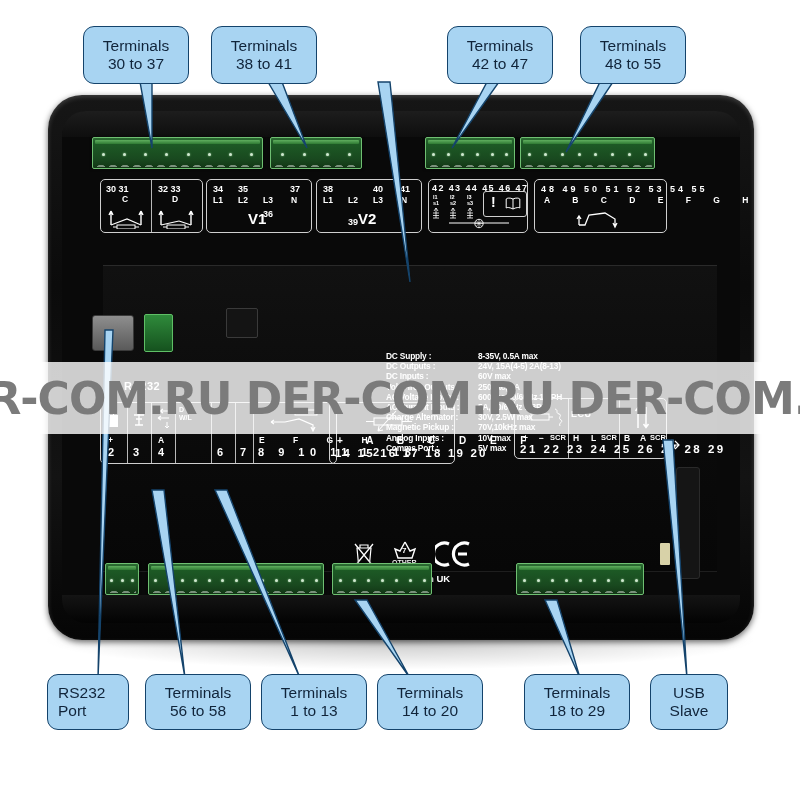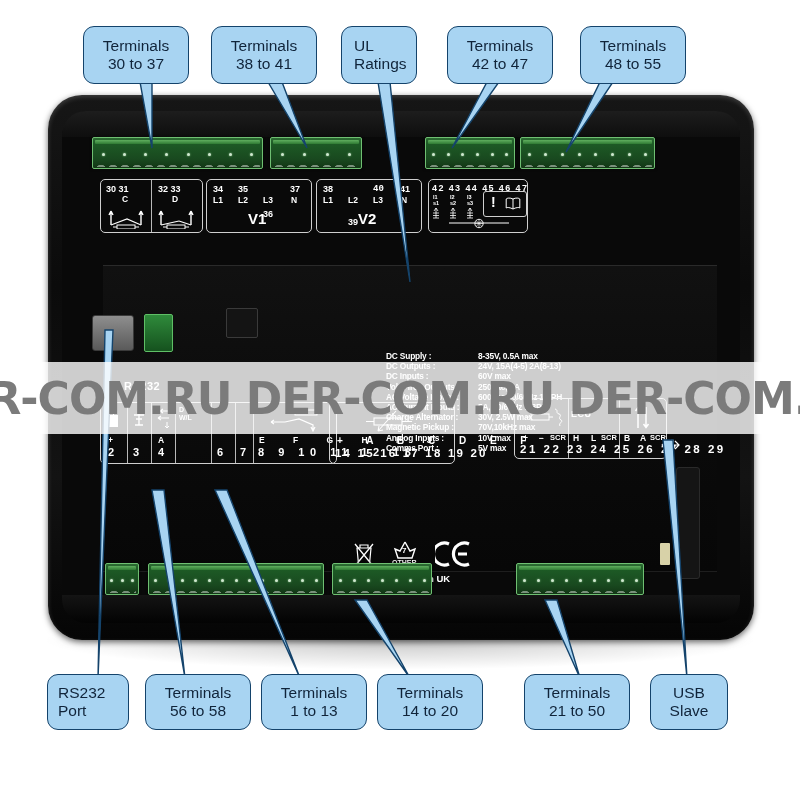--- a/index.html
+++ b/index.html
@@ -259,21 +259,21 @@
       <div class="tsub" style="left:6px;top:15px;">L1</div>
       <div class="tsub" style="left:31px;top:15px;">L2</div>
       <div class="tsub" style="left:56px;top:15px;">L3</div>
       <div class="tsub" style="left:84px;top:15px;">N</div>
       <div class="vbig" style="left:41px;top:30px;">V1</div>
     </div>
 
     <div class="lblbox" style="left:268px;top:84px;width:104px;height:52px;">
       <div class="tnum" style="left:6px;top:4px;">38</div>
       <div class="tnum" style="left:31px;top:4px;margin-top:33px;">39</div>
-      <div class="tnum" style="left:56px;top:4px;font-family:Liberation Mono, monospace;">40</div>
+      <div class="tnum" style="left:56px;top:4px;">40</div>
       <div class="tnum" style="left:83px;top:4px;">41</div>
       <div class="tsub" style="left:6px;top:15px;">L1</div>
       <div class="tsub" style="left:31px;top:15px;">L2</div>
       <div class="tsub" style="left:56px;top:15px;">L3</div>
       <div class="tsub" style="left:84px;top:15px;">N</div>
       <div class="vbig" style="left:41px;top:30px;">V2</div>
     </div>
 
     <div class="lblbox" style="left:380px;top:84px;width:98px;height:52px;">
       <div class="tnum" style="left:3px;top:3px;letter-spacing:1.4px;">42 43 44 45 46 47</div>
@@ -291,20 +291,28 @@
           <path d="M8 2 L8 12 M8 2 C5 0.5 2 1 1.2 2 L1.2 11 C2 10 5 10.5 8 12 M8 2 C11 0.5 14 1 14.8 2 L14.8 11 C14 10 11 10.5 8 12" stroke="#fff" stroke-width="1" fill="none"></path>
         </svg>
       </div>
       <svg style="position:absolute;left:20px;top:38px;" width="60" height="13">
         <path d="M0 5 L60 5" stroke="#fff" stroke-width="1"></path>
         <circle cx="30" cy="5.5" r="4.2" stroke="#fff" stroke-width=".9" fill="none"></circle>
         <path d="M26 5.5 L34 5.5 M30 1.3 L30 9.7 M27.2 2.6 L32.8 8.4 M32.8 2.6 L27.2 8.4" stroke="#fff" stroke-width=".6"></path>
       </svg>
     </div>
 
+    <div class="lblbox" style="left:486px;top:84px;width:131px;height:52px;">
+      <div class="tnum" style="left:6px;top:4px;letter-spacing:3px;">48 49 50 51 52 53 54 55</div>
+      <div class="tsub" style="left:9px;top:15px;letter-spacing:10px;">A B C D E F G H</div>
+      <svg style="position:absolute;left:40px;top:27px;" width="52" height="22">
+        <path d="M4 18 L4 9 M2 12 L4 9 L6 12" stroke="#fff" stroke-width="1.3" fill="none"></path>
+        <path d="M4 18 L10 18 L14 8 L30 6 L40 12 L40 20 M38 16 L40 20 L42 16" stroke="#fff" stroke-width="1.3" fill="none"></path>
+      </svg>
+    </div>
 
     <div class="rs232-text">RS232</div>
     <div style="position:absolute;left:44px;top:220px;width:40px;height:34px;background:linear-gradient(180deg,#8e8e8e,#5a5a5a);border-radius:3px;border:1px solid #3a3a3a;"></div>
     <div style="position:absolute;left:96px;top:219px;width:27px;height:36px;background:linear-gradient(180deg,#2f8a3b,#15521e);border:1px solid #5fbf66;border-radius:2px;"></div>
     <div style="position:absolute;left:178px;top:213px;width:30px;height:28px;background:#141414;border:1px solid #3a3a3a;border-radius:2px;"></div>
 
     <div class="specs">
       <div class="specrow">
           <span class="k">DC Supply :</span>
           <span class="v">8-35V,  0.5A max</span>
@@ -589,24 +597,20 @@
   </svg>
 
   <div class="callout" style="left:83px;top:26px;width:106px;height:58px;">
     <span>Terminals</span>
     <span>30 to 37</span>
   </div>
   <div class="callout" style="left:211px;top:26px;width:106px;height:58px;">
     <span>Terminals</span>
     <span>38 to 41</span>
   </div>
-  <div class="callout" style="left:341px;top:26px;width:76px;height:58px;align-items:flex-start;padding-left:12px;">
-    <span>UL</span>
-    <span>Ratings</span>
-  </div>
   <div class="callout" style="left:447px;top:26px;width:106px;height:58px;">
     <span>Terminals</span>
     <span>42 to 47</span>
   </div>
   <div class="callout" style="left:580px;top:26px;width:106px;height:58px;">
     <span>Terminals</span>
     <span>48 to 55</span>
   </div>
 
   <div class="callout" style="left:47px;top:674px;width:82px;height:56px;align-items:flex-start;padding-left:10px;">
@@ -620,21 +624,21 @@
   <div class="callout" style="left:261px;top:674px;width:106px;height:56px;">
     <span>Terminals</span>
     <span>1 to 13</span>
   </div>
   <div class="callout" style="left:377px;top:674px;width:106px;height:56px;">
     <span>Terminals</span>
     <span>14 to 20</span>
   </div>
   <div class="callout" style="left:524px;top:674px;width:106px;height:56px;">
     <span>Terminals</span>
-    <span>21 to 50</span>
+    <span>18 to 29</span>
   </div>
   <div class="callout" style="left:650px;top:674px;width:78px;height:56px;">
     <span>USB</span>
     <span>Slave</span>
   </div>
 
   <div class="wm-band"></div>
   <div class="wm-text">DER-COM.RU DER-COM.RU DER-COM.RU</div>
 
 </div>

